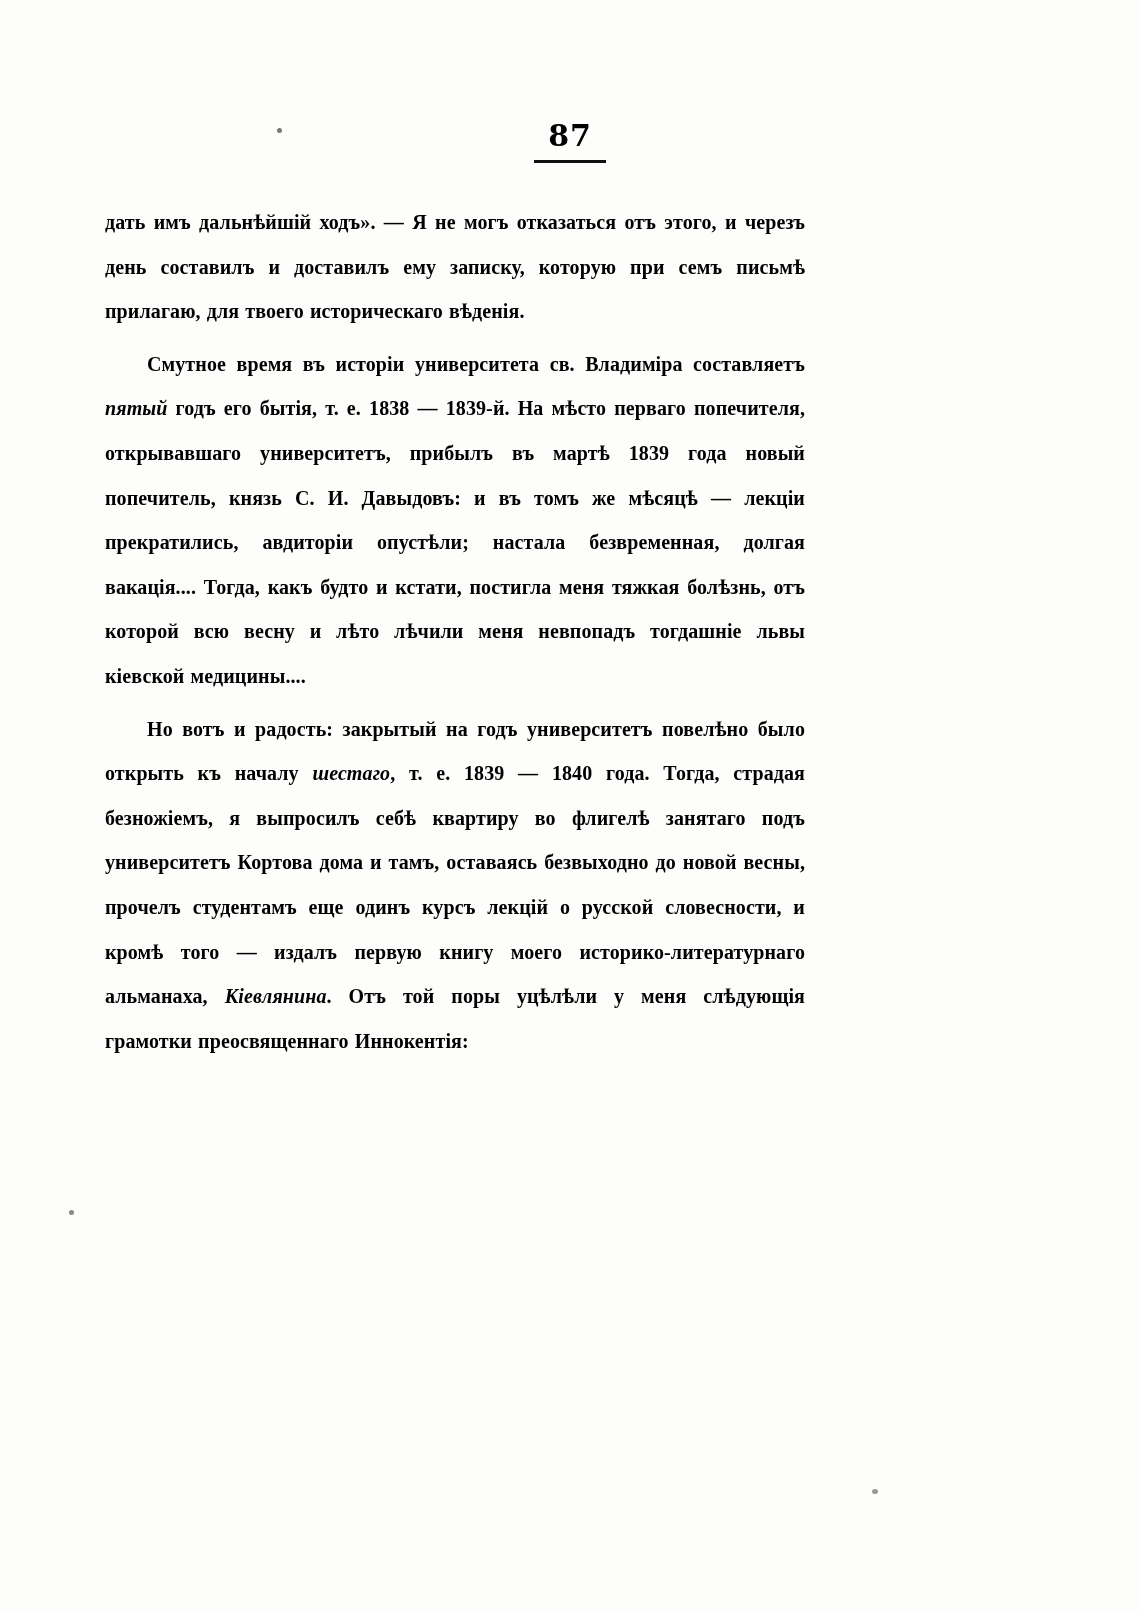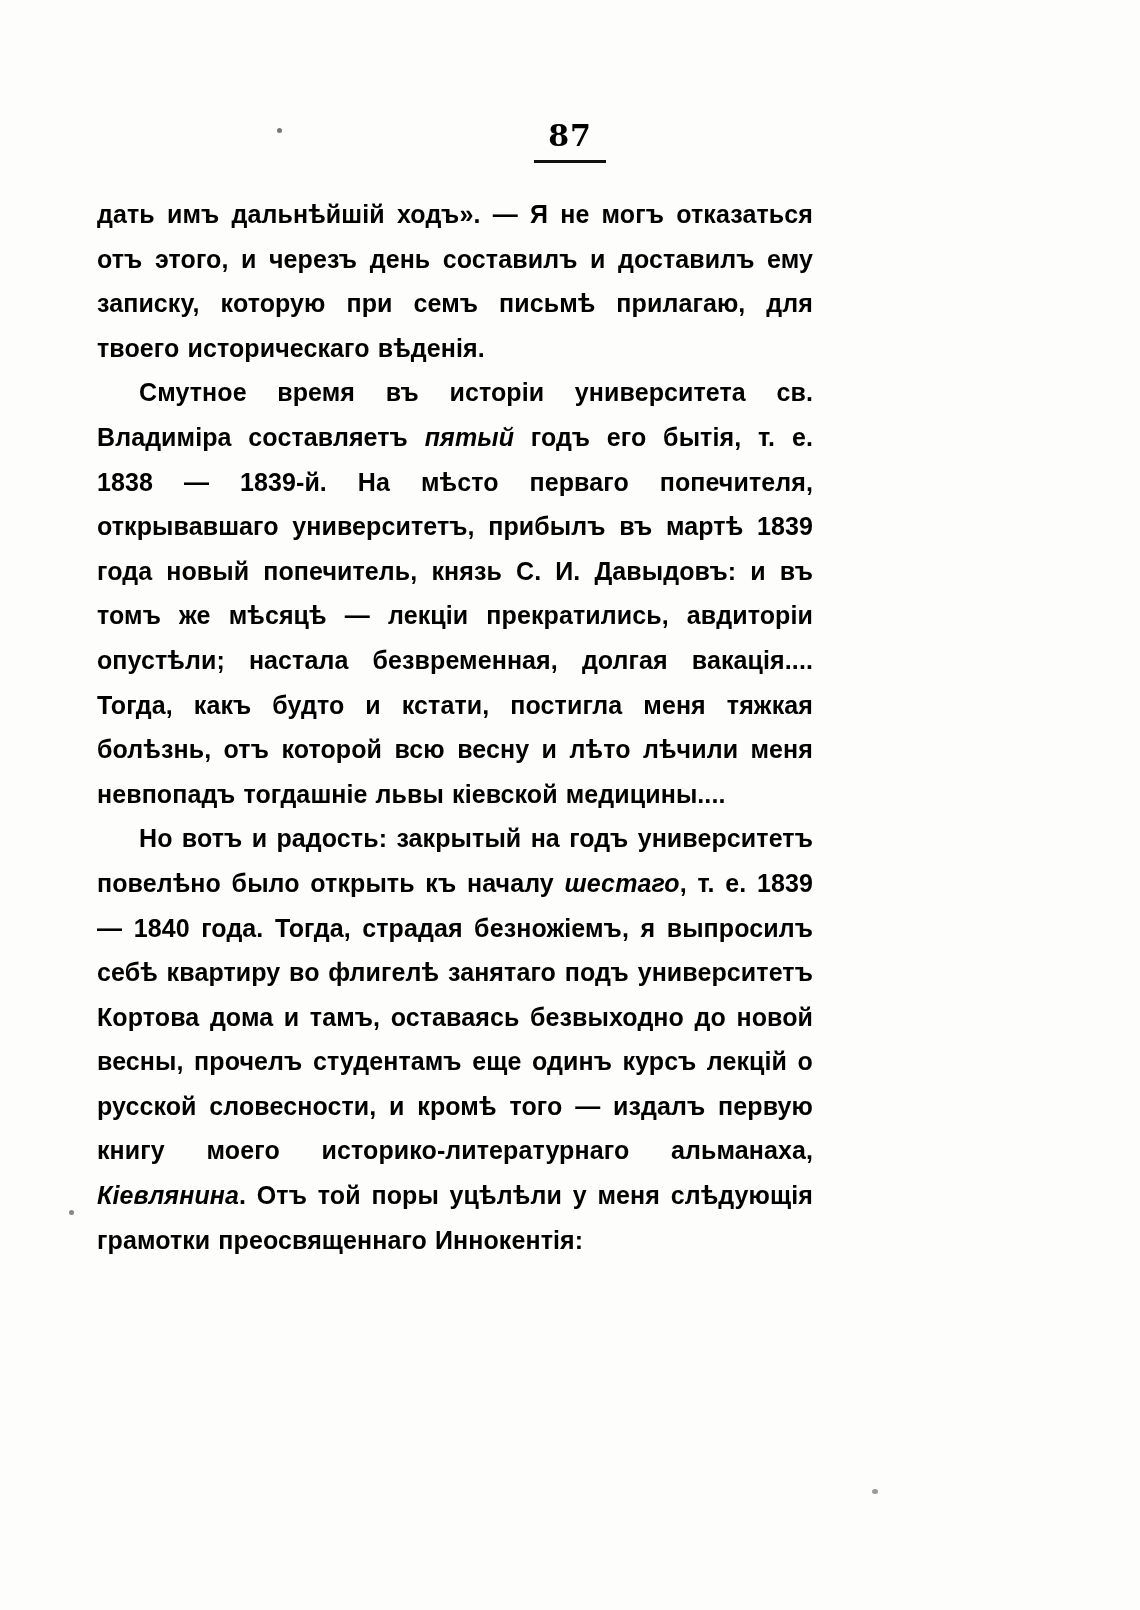--- a/index.html
+++ b/index.html
@@ -69,26 +69,26 @@
     background: #999;
     border-radius: 50%;
   }
   .textblock {
     position: absolute;
     top: 192px;
     left: 97px;
     width: 716px;
   }
   .para {
-    margin: 0;
+    margin: 8px;
     text-align: justify;
-    font-size: 25px;
+    font-size: 20px;
     line-height: 44.6px;
     font-weight: 700;
-    font-family: Liberation Sans, sans-serif;
+    font-family: Liberation Serif, serif;
     letter-spacing: 0.1px;
     word-spacing: 1px;
   }
   .para + .para {
     margin-top: 0px;
   }
   .indent {
     text-indent: 42px;
   }
   .it {

